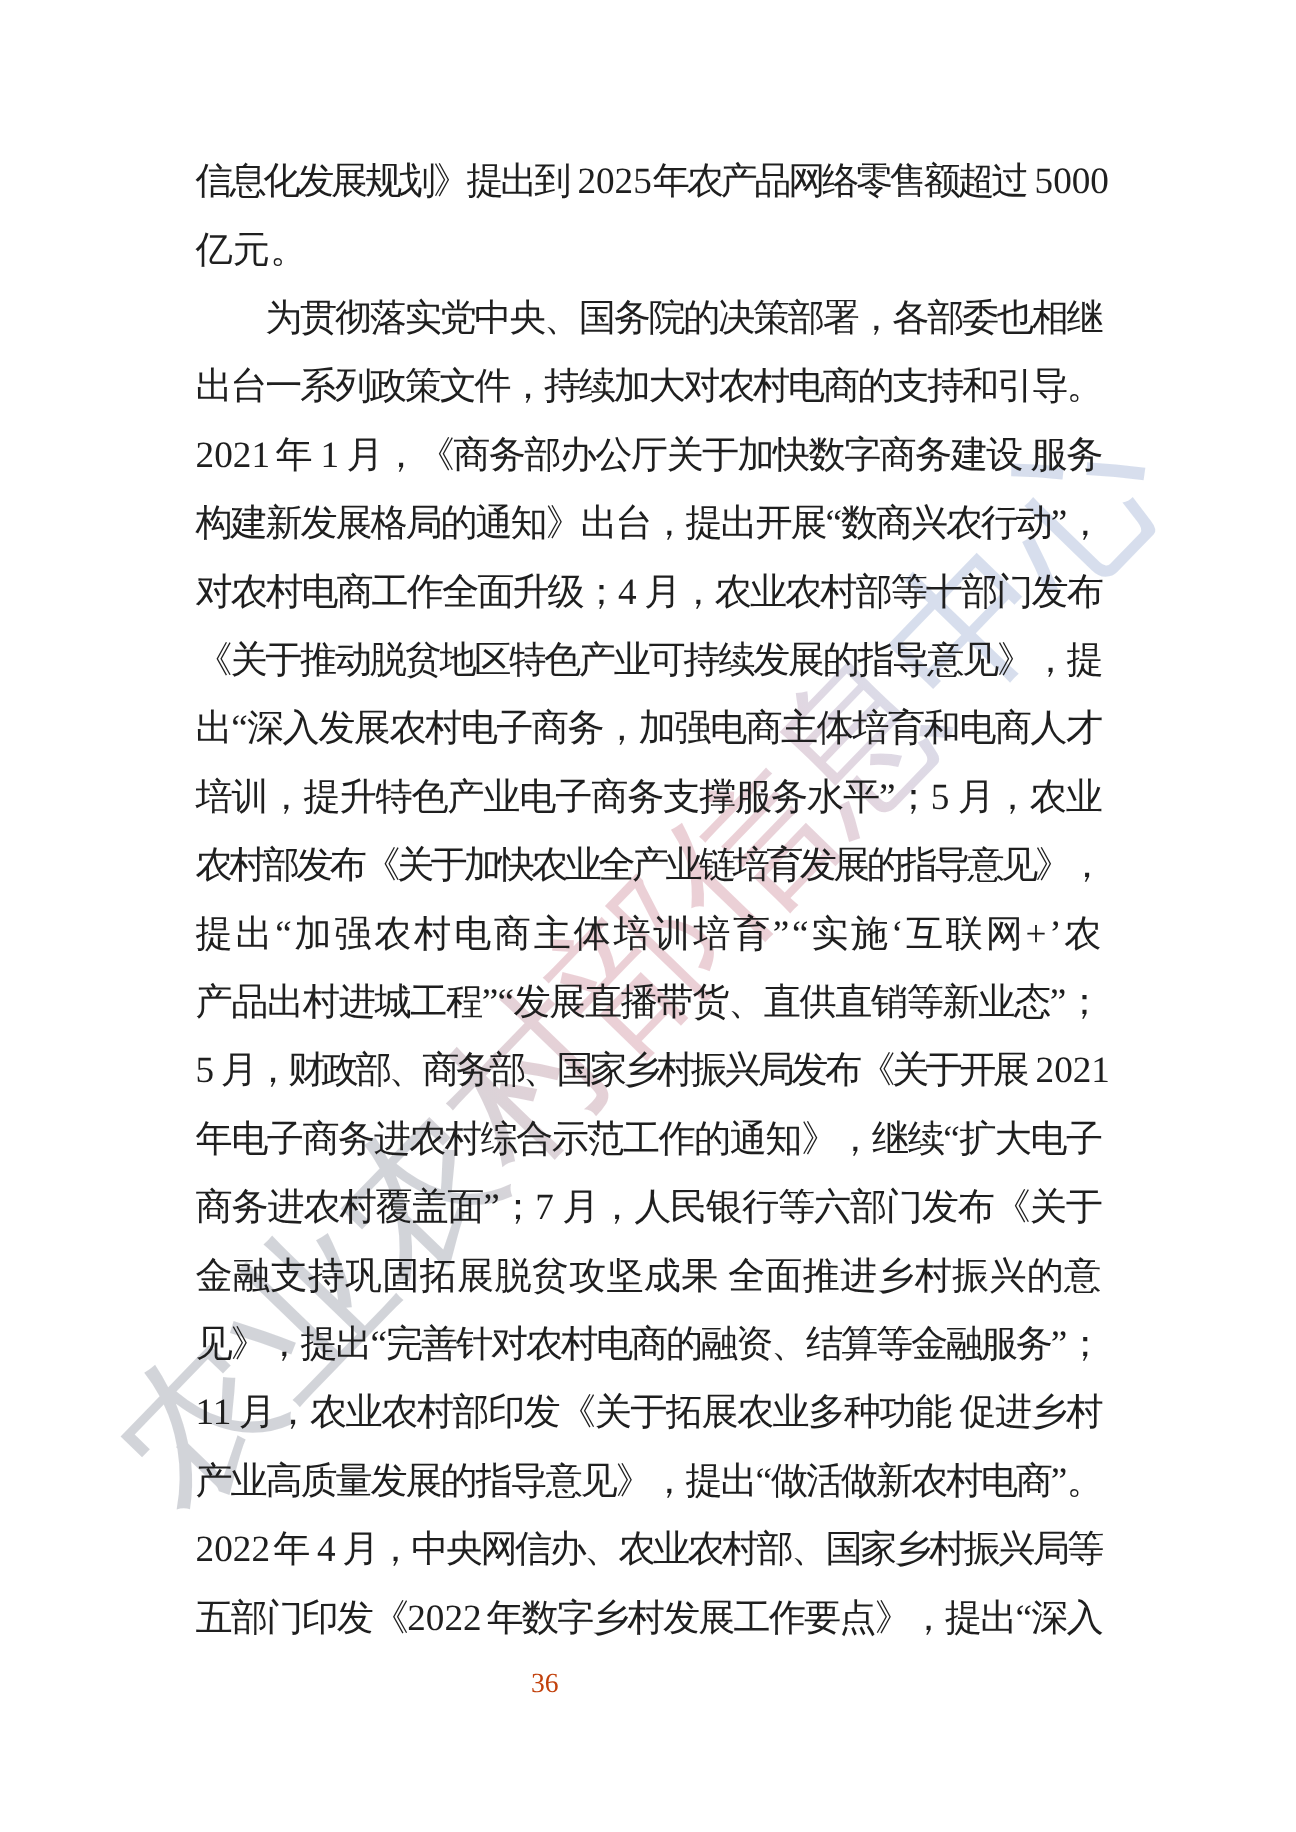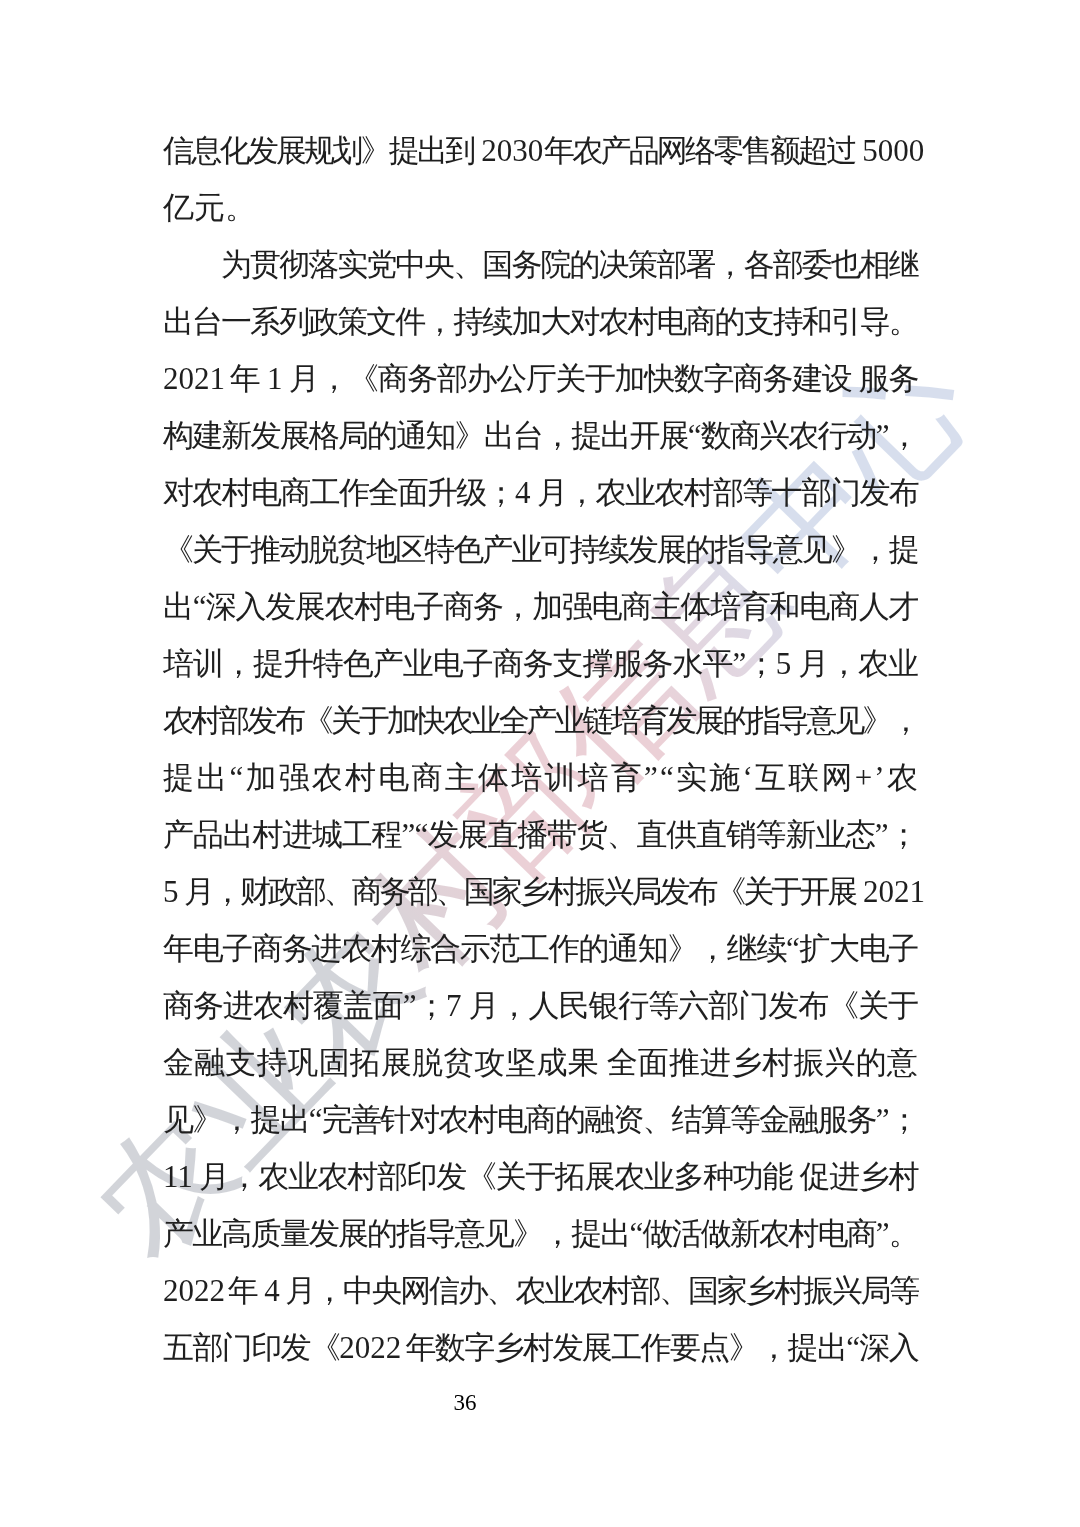--- a/index.html
+++ b/index.html
@@ -51,24 +51,24 @@
     width:755px;
     height:57px;
     font-size:31px;
     color:var(--ink,#1f1f1f);
     overflow:visible;
   }
   .jline span{white-space:pre;flex:0 1 auto;min-width:0;}
   .jline.end{justify-content:flex-start;}
   .page-number{
     position:absolute;
-    top:1390px;left:11px;width:908px;
+    top:1390px;left:0;width:908px;
     text-align:center;
     font-size:23px;
-    color:#000000;
+    color:#c2410c;
     z-index:2;
   }
 </style>
 </head>
 <body>
 
 <div class="page">
 
   <div class="watermark">农业农村部信息中心</div>
 
@@ -78,21 +78,21 @@
         <span>息</span>
         <span>化</span>
         <span>发</span>
         <span>展</span>
         <span>规</span>
         <span>划</span>
         <span>》</span>
         <span>提</span>
         <span>出</span>
         <span>到</span>
-        <span> 2030 </span>
+        <span> 2025 </span>
         <span>年</span>
         <span>农</span>
         <span>产</span>
         <span>品</span>
         <span>网</span>
         <span>络</span>
         <span>零</span>
         <span>售</span>
         <span>额</span>
         <span>超</span>

